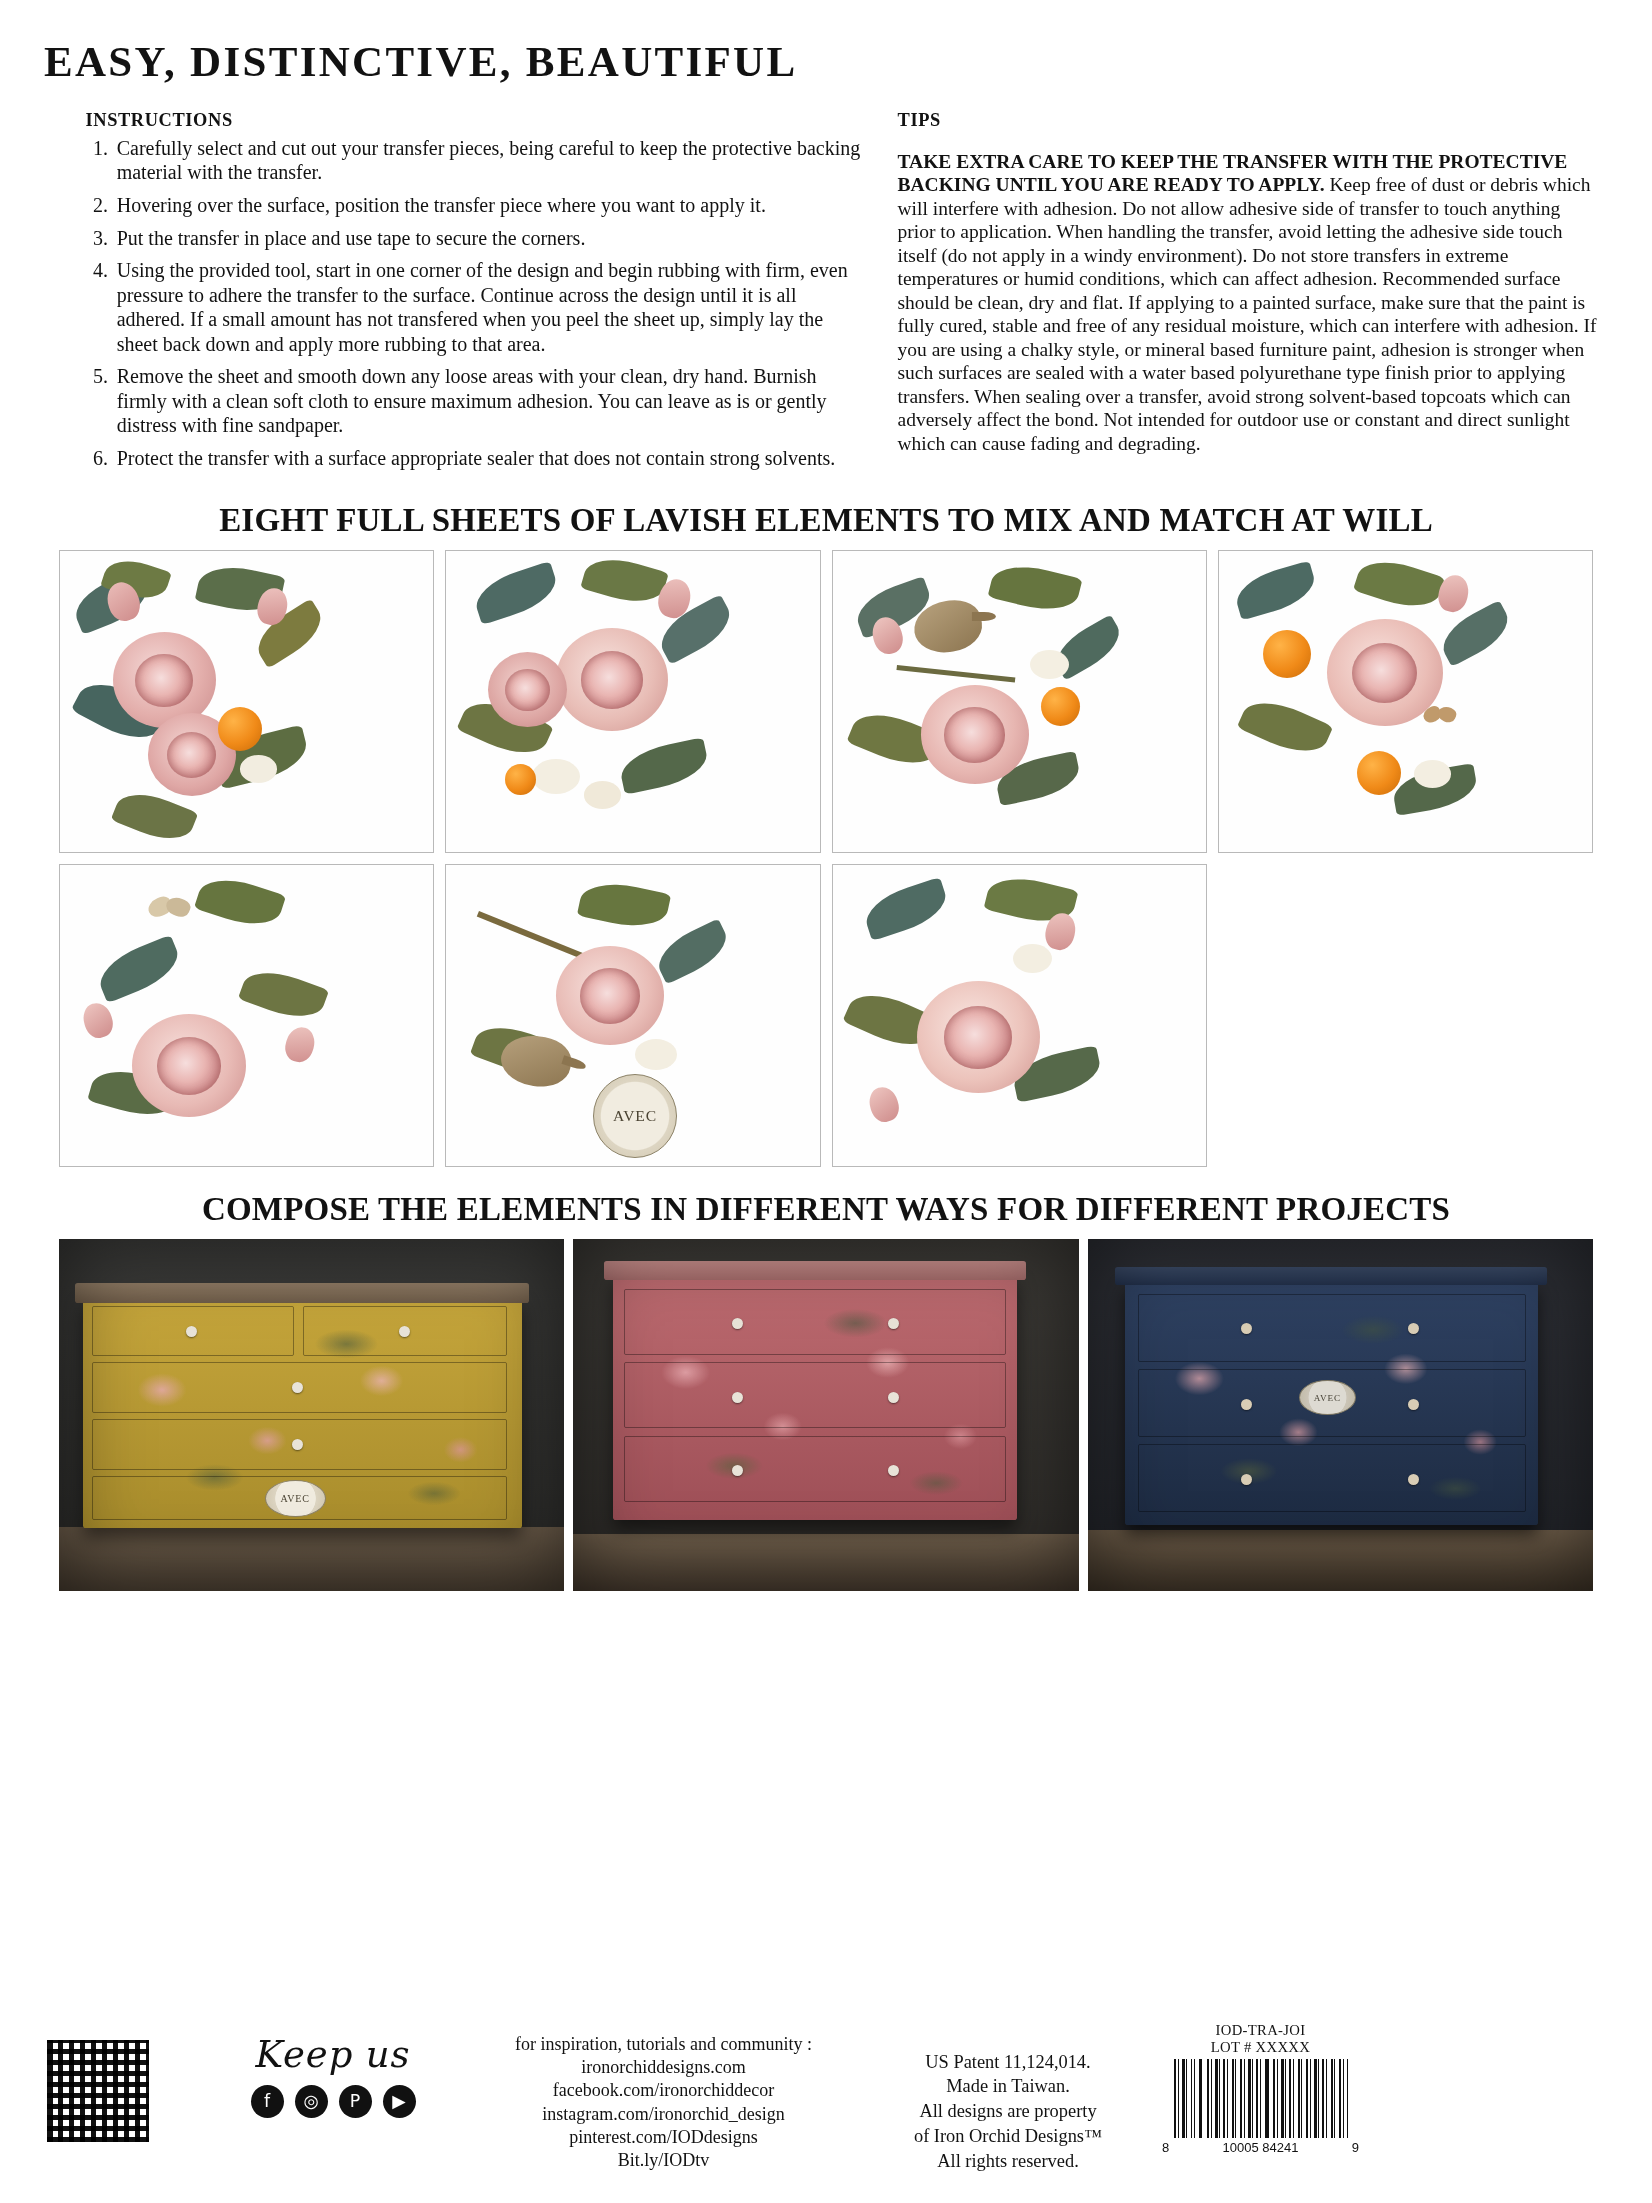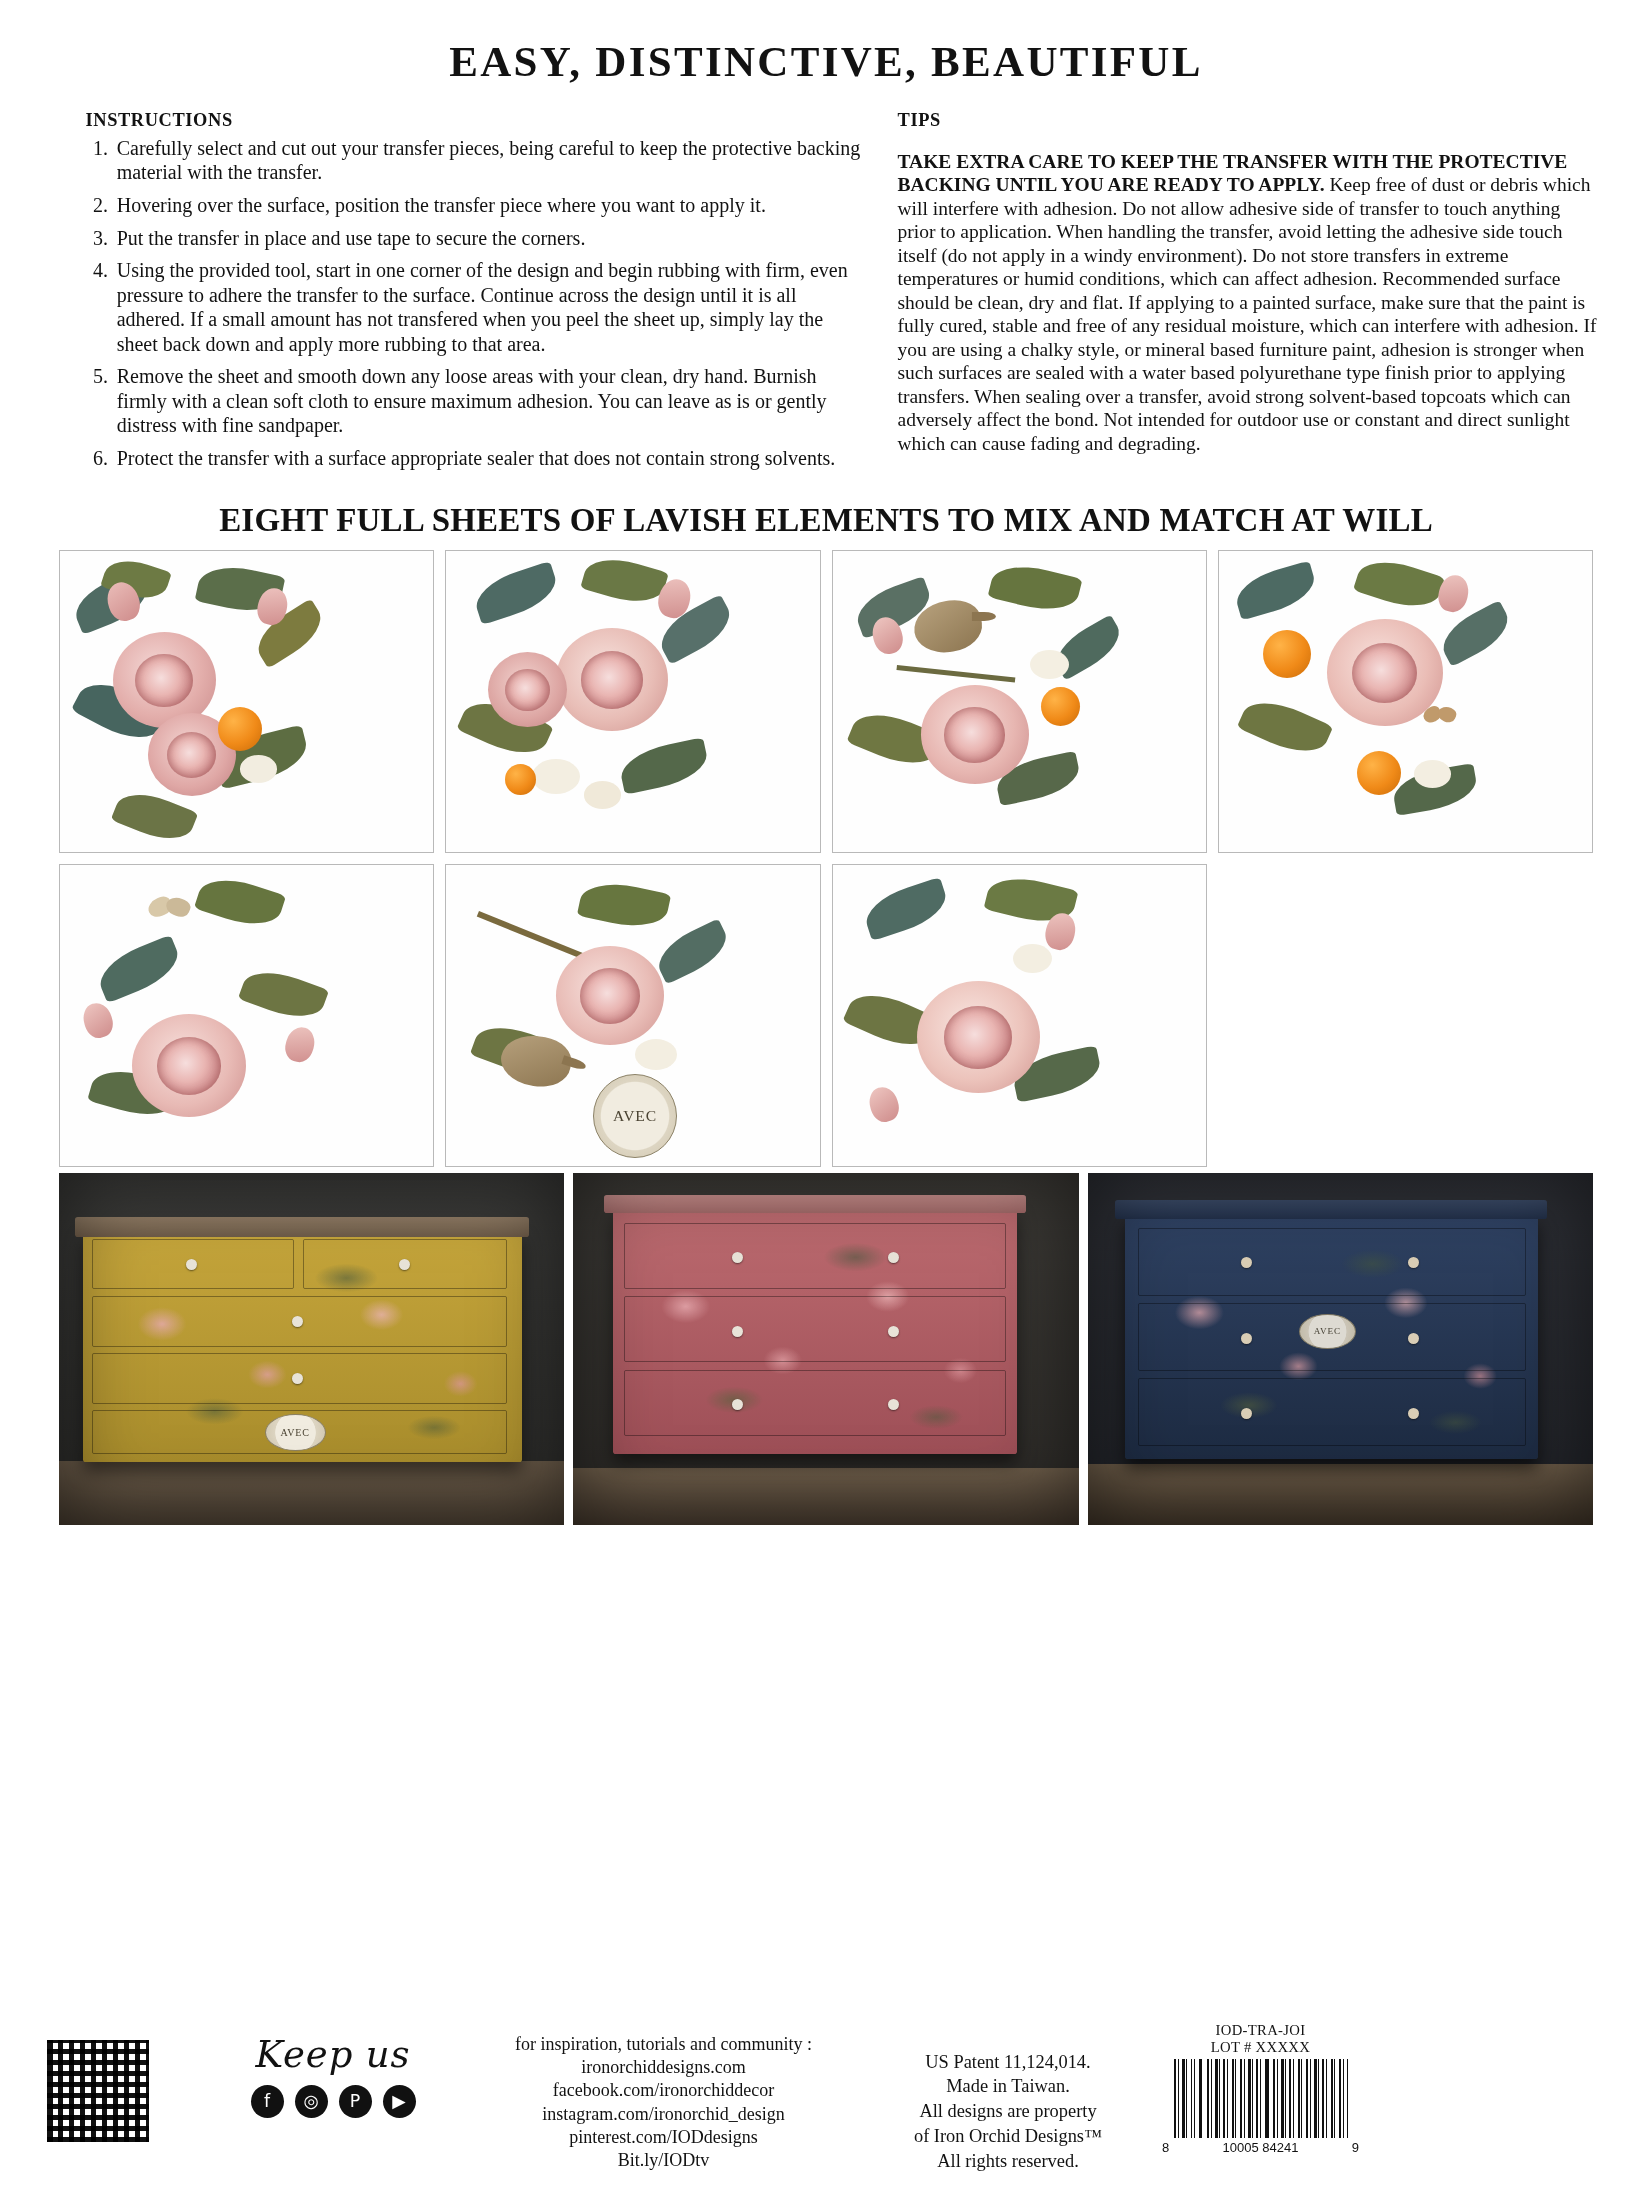--- a/index.html
+++ b/index.html
@@ -15,21 +15,20 @@
   }
   .page {
     position: absolute;
     left: 0; top: 0;
     width: 1652px; height: 2203px;
     padding: 16.5px 44px 0 44px;
   }
 
   
   .headline {
-    text-align: center;
     font-family: "Liberation Serif", serif;
     font-weight: bold;
     font-size: 43px;
     letter-spacing: 2.3px;
     margin: 20px 0 24px 0;
   }
 
   
   .cols {
     display: flex;
@@ -319,20 +318,21 @@
         <div class="leaf" style="left:180px;top:189px;width:88px;height:40px;background:#56694a;transform:rotate(-12deg);"></div>
         <div class="rose" style="left:84px;top:116px;width:123px;height:112px;background:radial-gradient(circle at 44% 42%,#f9e7e2,#ecc3bb 55%,#d0948f 100%);"></div>
         <div class="bud" style="left:213px;top:48px;width:29px;height:37px;background:linear-gradient(160deg,#eec6c1,#cf8d8c);transform:rotate(14deg);"></div>
         <div class="bud" style="left:37px;top:222px;width:27.5px;height:35px;background:linear-gradient(160deg,#eec6c1,#cf8d8c);transform:rotate(-18deg);"></div>
         <div class="blob" style="left:180px;top:79px;width:39px;height:29px;background:#f3eee1;"></div>
       </div>
     </div>
 
   </div>
 
+  <h2 class="band-title">COMPOSE THE ELEMENTS IN DIFFERENT WAYS FOR DIFFERENT PROJECTS</h2>
 
   <div class="furniture">
 
     <div class="furn" style="background:linear-gradient(180deg,#3a3a38,#2a2a28);">
       <div class="furn-floor" style="height:64px;background:linear-gradient(180deg,#6a5b49,#4a3f32);"></div>
       <div class="furn-body" style="left:24px;top:59px;width:439px;height:230px;background:linear-gradient(180deg,#c5a53b,#a98d2c);box-shadow:0 9.2px 16.5px rgba(0,0,0,.5);">
         <div class="floral-overlay"></div>
         <div class="drawer" style="left:9.2px;top:7.3px;width:202px;height:50px;"></div>
         <div class="drawer" style="left:220px;top:7.3px;width:204px;height:50px;"></div>
         <div class="drawer" style="left:9.2px;top:64px;width:415px;height:51px;"></div>

